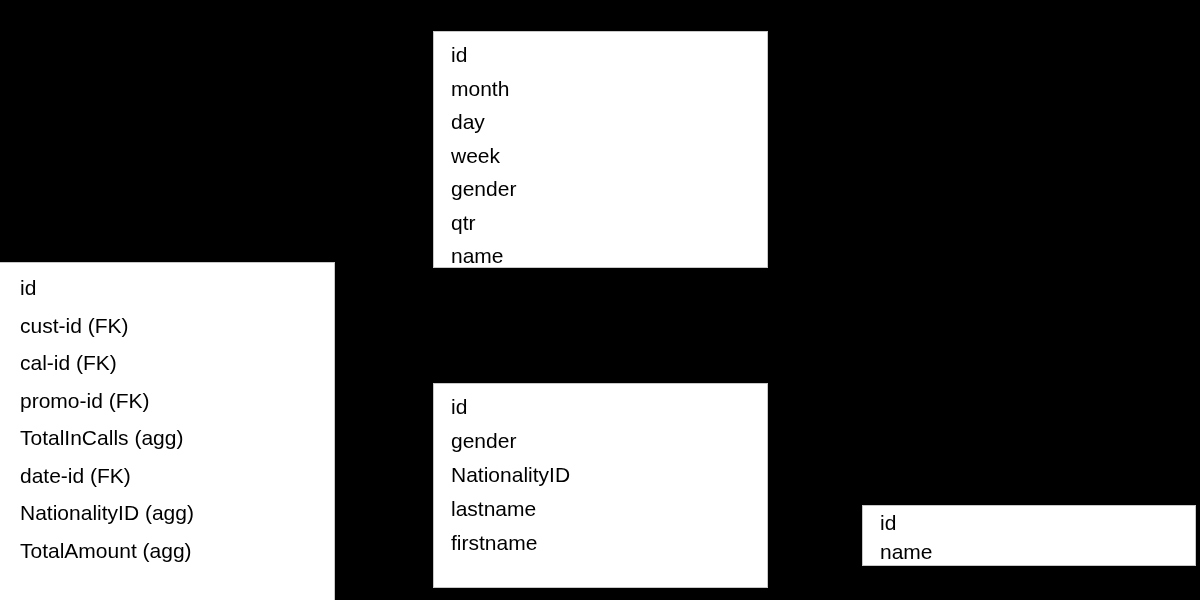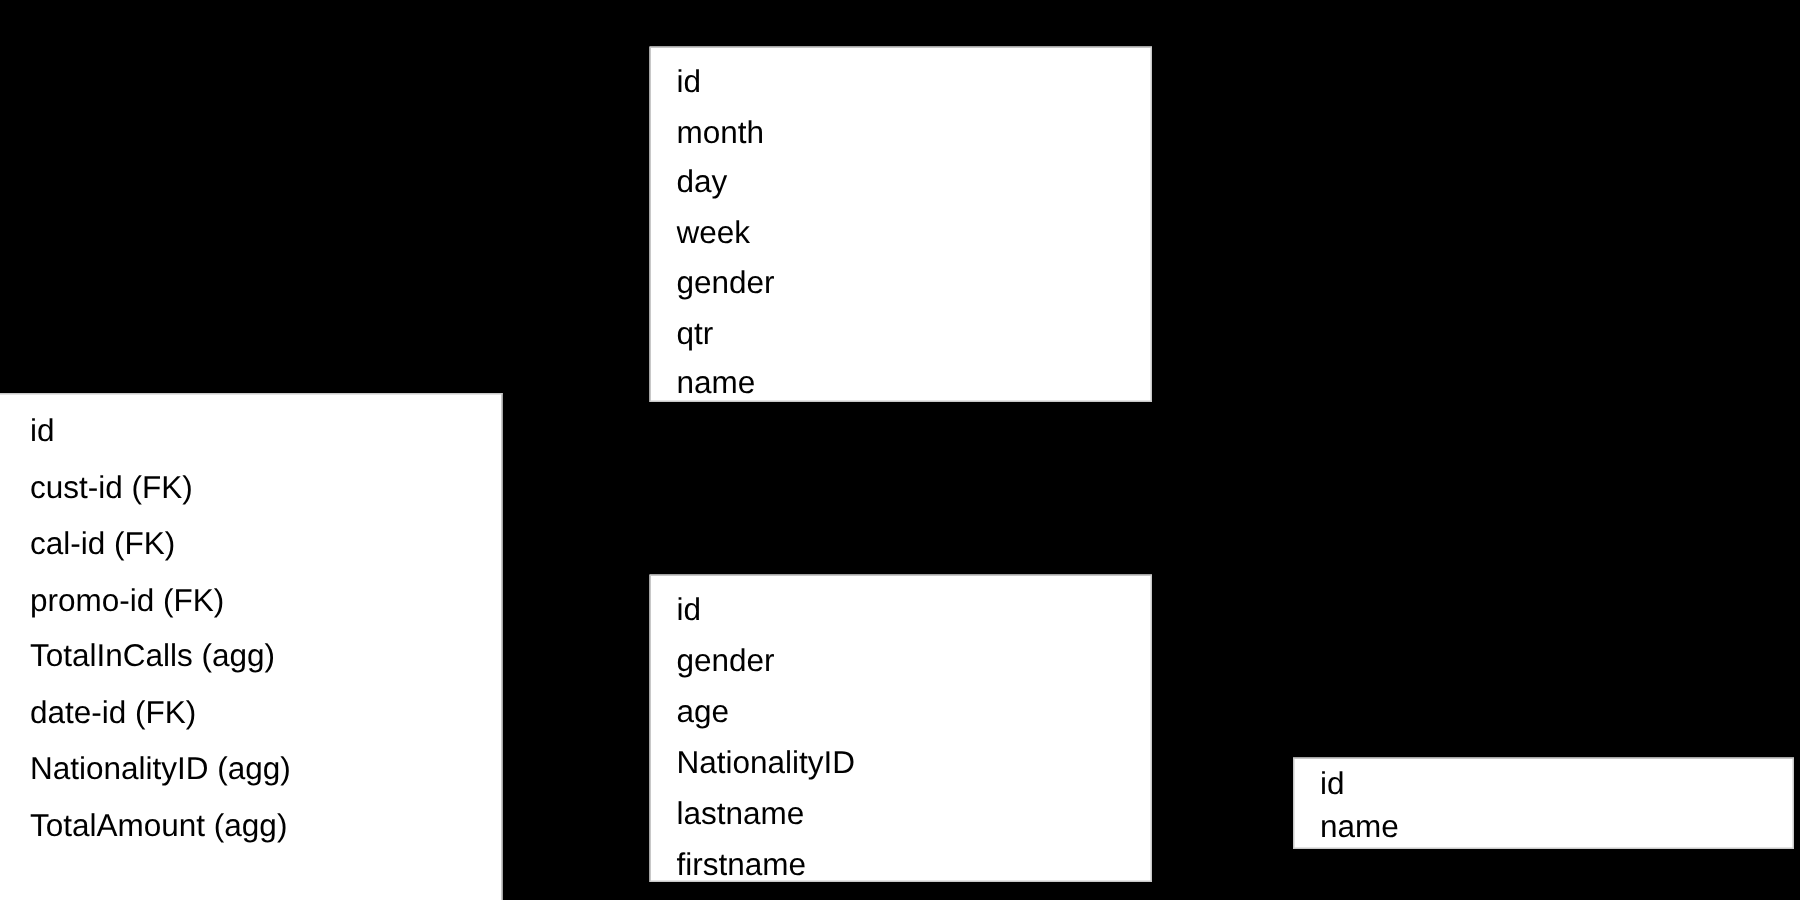--- a/index.html
+++ b/index.html
@@ -132,21 +132,20 @@
       <li class="field-row">date-id (FK)</li>
       <li class="field-row">NationalityID (agg)</li>
       <li class="field-row">TotalAmount (agg)</li>
     </ul>
   </div>
 
   <div class="entity" id="entity-customer">
     <ul class="entity-fields">
       <li class="field-row">id</li>
       <li class="field-row">gender</li>
-      <li class="field-row">age</li>
       <li class="field-row">NationalityID</li>
       <li class="field-row">lastname</li>
       <li class="field-row">firstname</li>
     </ul>
   </div>
 
   <div class="entity" id="entity-nationality">
     <ul class="entity-fields">
       <li class="field-row">id</li>
       <li class="field-row">name</li>

